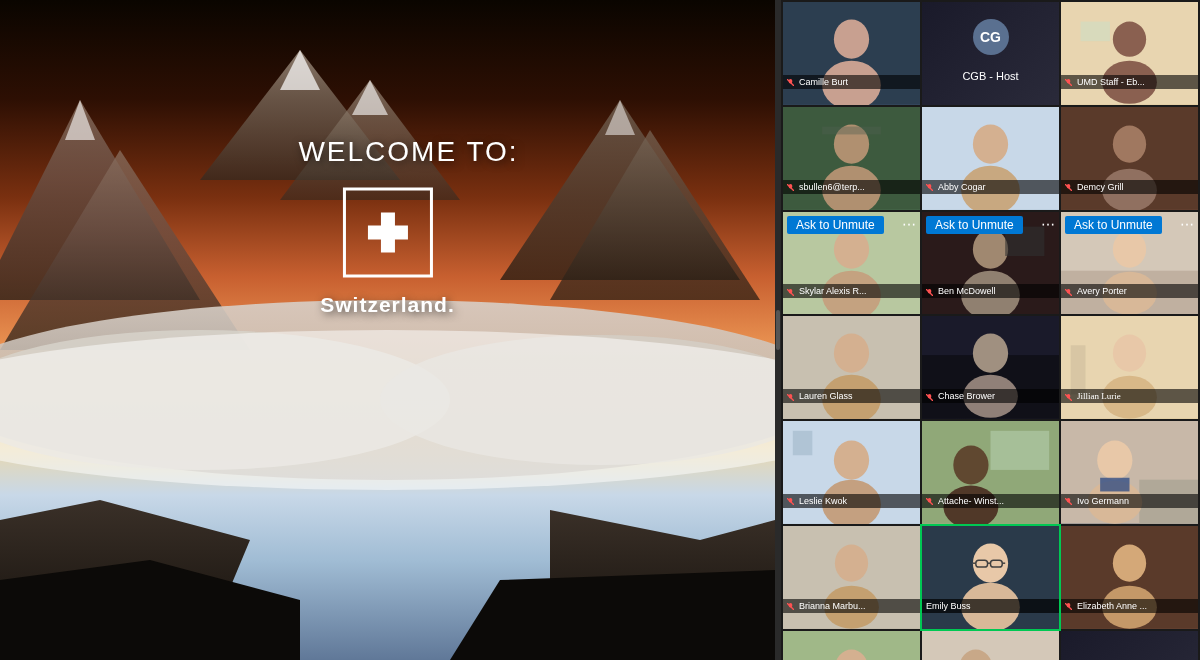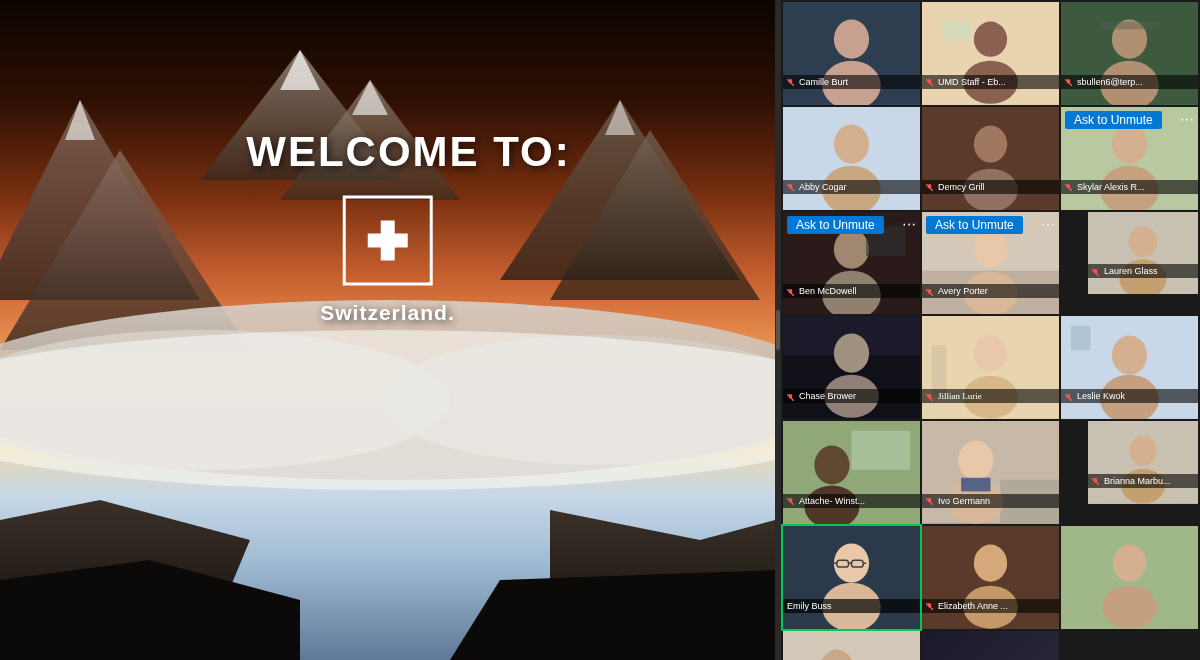--- a/index.html
+++ b/index.html
@@ -54,22 +54,22 @@
       position: absolute;
       top: 35%;
       left: 50%;
       transform: translate(-50%, -50%);
       text-align: center;
       color: white;
       text-shadow: 2px 2px 8px rgba(0,0,0,0.7);
     }
 
     .welcome-text h1 {
-      font-size: 42px;
-      font-weight: 700;
+      font-size: 28px;
+      font-weight: 400;
       letter-spacing: 2px;
       margin-bottom: 20px;
       margin-left: 42px;
     }
 
     .swiss-cross-container {
       display: flex;
       flex-direction: column;
       align-items: center;
       margin-bottom: 10px;
@@ -224,21 +224,21 @@
     
     .bg-person1 { background: linear-gradient(135deg, #2c3e50, #4a6080); }
     .bg-person2 { background: linear-gradient(135deg, #3d5a3e, #5a8060); }
     .bg-person3 { background: linear-gradient(135deg, #5a3a2a, #7a5040); }
     .bg-room1 { background: linear-gradient(135deg, #e8d5b0, #d4b880); }
     .bg-room2 { background: linear-gradient(135deg, #c8d8e8, #a0b8c8); padding-left: 42px; }
     .bg-room3 { background: linear-gradient(135deg, #b8c8a0, #90a878); }
     .bg-dark1 { background: linear-gradient(135deg, #1a1a2a, #2a2a3a); }
     .bg-dark2 { background: linear-gradient(135deg, #2a1a1a, #3a2a2a); }
     .bg-office { background: linear-gradient(135deg, #d4c8b8, #b8a890); }
-    .bg-wall1 { background: linear-gradient(135deg, #c8c0b0, #b0a898); margin-left: 27px; }
+    .bg-wall1 { background: linear-gradient(135deg, #c8c0b0, #b0a898); }
 
     
     .avatar-circle {
       width: 36px;
       height: 36px;
       border-radius: 50%;
       display: flex;
       align-items: center;
       justify-content: center;
       font-size: 14px;
@@ -388,20 +388,24 @@
       </svg>
       <div class="participant-label">
         <span class="mute-slash"><svg viewBox="0 0 8 8">
               <rect x="2" y="0" width="4" height="5" rx="2" fill="#ff5252"></rect>
               <line x1="0" y1="0" x2="8" y2="8" stroke="#ff5252" stroke-width="1.5"></line>
             </svg></span>
         Camille Burt
       </div>
     </div>
 
+    <div class="participant-tile bg-dark1 participant-tile-text">
+      <div class="avatar-circle" style="background:#5a7090;">CG</div>
+      <div class="participant-name-display">CGB - Host</div>
+    </div>
 
     <div class="participant-tile bg-room1" style="position:relative;">
       <svg style="width:100%;height:100%;position:absolute;top:0;left:0;" viewBox="0 0 140 105">
         <rect width="140" height="105" fill="#e8d5b0"></rect>
         <ellipse cx="70" cy="38" rx="17" ry="18" fill="#8a6050"></ellipse>
         <ellipse cx="70" cy="82" rx="28" ry="22" fill="#8a6050"></ellipse>
         <rect x="20" y="20" width="30" height="20" fill="#c8e0c8" opacity="0.5"></rect>
       </svg>
       <div class="participant-label">
         <span class="mute-slash"><svg viewBox="0 0 8 8">

